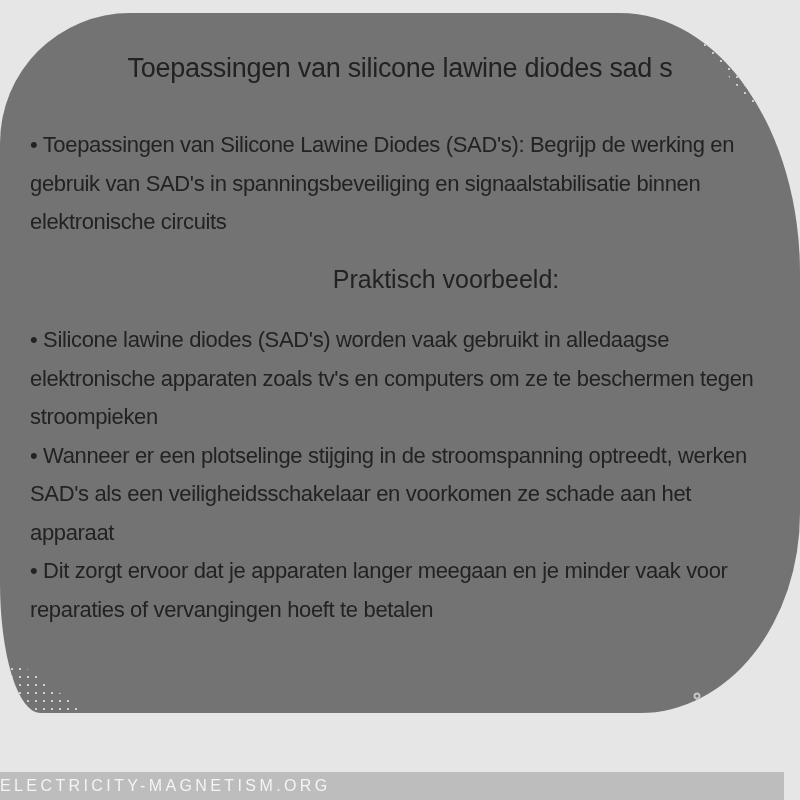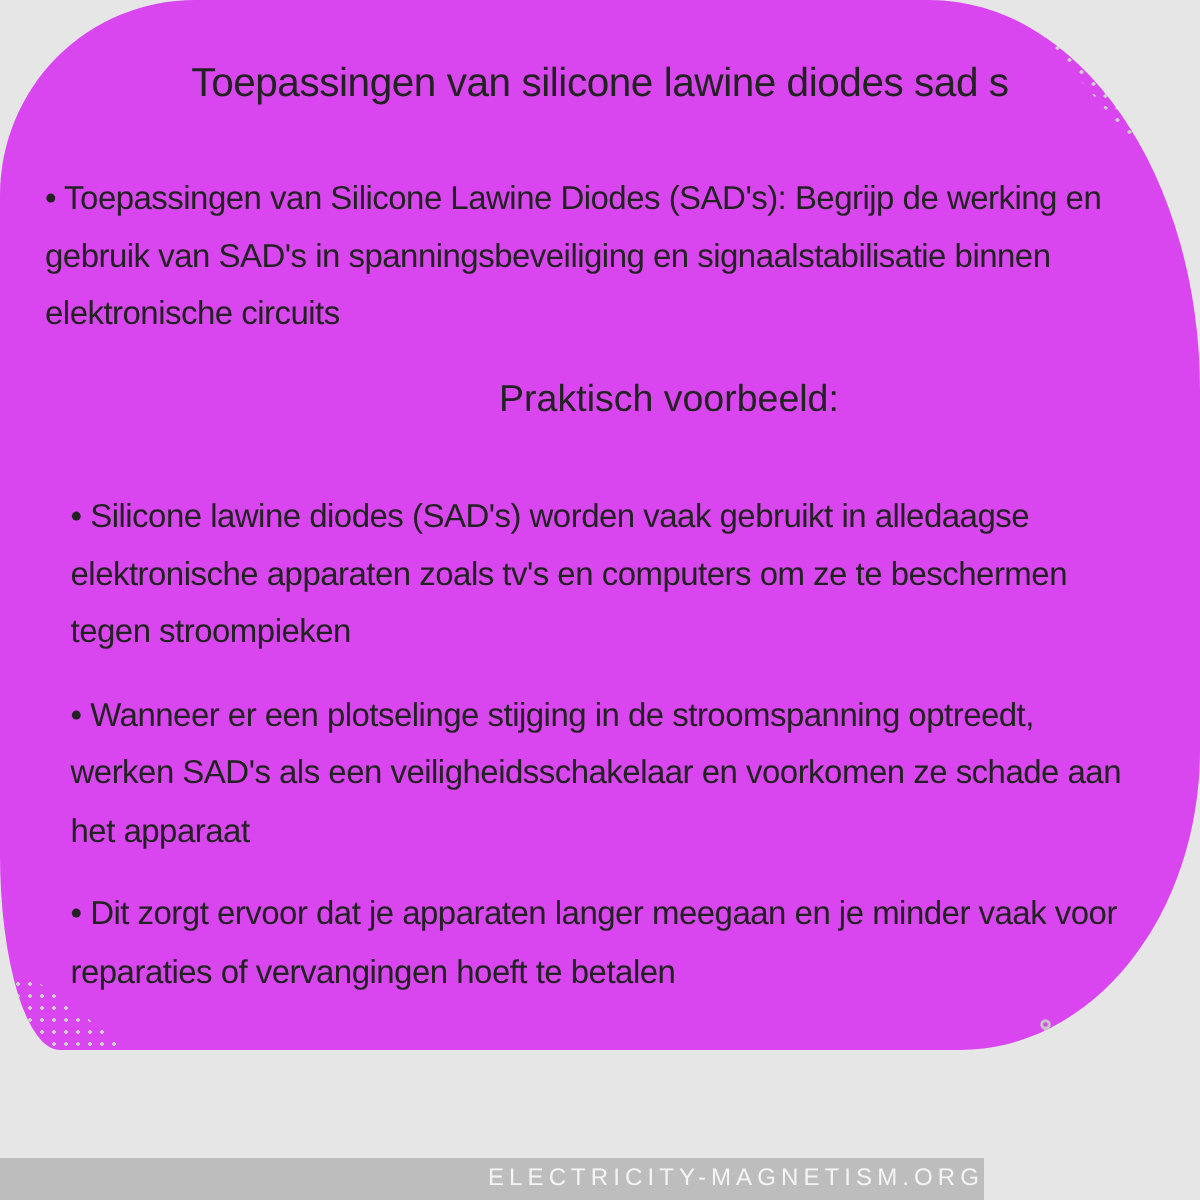--- a/index.html
+++ b/index.html
@@ -3,22 +3,22 @@
   <meta charset="utf-8">
   <style>
     html, body { margin: 0; padding: 0; }
     body {
       width: 800px; height: 800px; overflow: hidden;
       background: #e6e6e6;
       position: relative;
       font-family: "Liberation Sans", "DejaVu Sans", sans-serif;
     }
     .card {
-      position: absolute; left: 0; top: 0; width: 800px; height: 700px;
-      background: #d946ef;
+      position: absolute; left: 0; top: 13px; width: 800px; height: 700px;
+      background: #737373;
       border-top-left-radius: 130px 130px;
       border-top-right-radius: 180px 260px;
       border-bottom-left-radius: 40px 130px;
       border-bottom-right-radius: 160px 200px;
       overflow: hidden;
     }
     .dots-tr {
       position: absolute; left: 685px; top: 12px; width: 110px; height: 110px;
       background-image: radial-gradient(circle, #cfcfcf 1.1px, transparent 1.4px);
       background-size: 8px 8px;
@@ -39,25 +39,25 @@
       position: absolute; left: 0; width: 800px; top: 252px;
       text-align: center; font-size: 25px; color: #222; padding-left: 46px;
     }
     .para {
       position: absolute; left: 30px; width: 750px;
       font-size: 22px; line-height: 38.5px; color: #222;
       letter-spacing: -0.35px;
     }
     .p1 { top: 113px; }
     .p2 { top: 308px; }
-    .p2 div { margin: 17px; }
+    .p2 div { margin: 0; }
     .footer {
-      position: absolute; left: 0; top: 772px; width: 656px; height: 28px;
+      position: absolute; left: 0; top: 772px; width: 784px; height: 28px;
       background: #bdbdbd;
-      color: #f4f4f4; text-align: right;
+      color: #f4f4f4; text-align: left;
       font-size: 16px; letter-spacing: 3.4px; line-height: 28px;
     }
     .chip {
       position: absolute; left: 675px; top: 675px; width: 90px; height: 90px;
     }
   </style>
 </head>
 <body>
 
 <div class="card">

